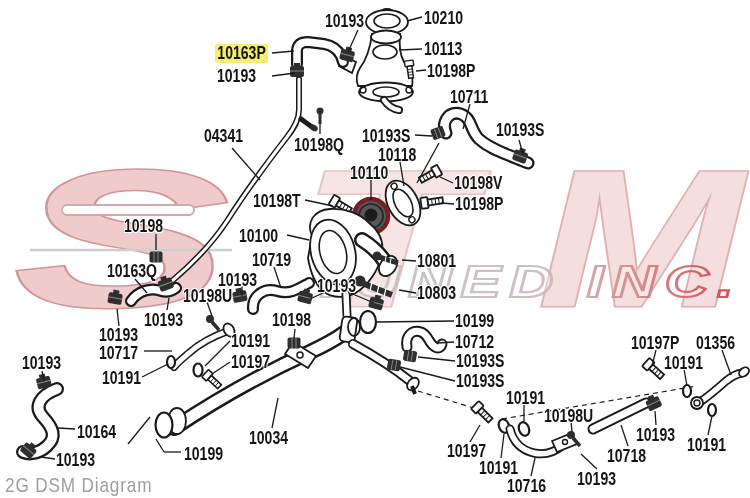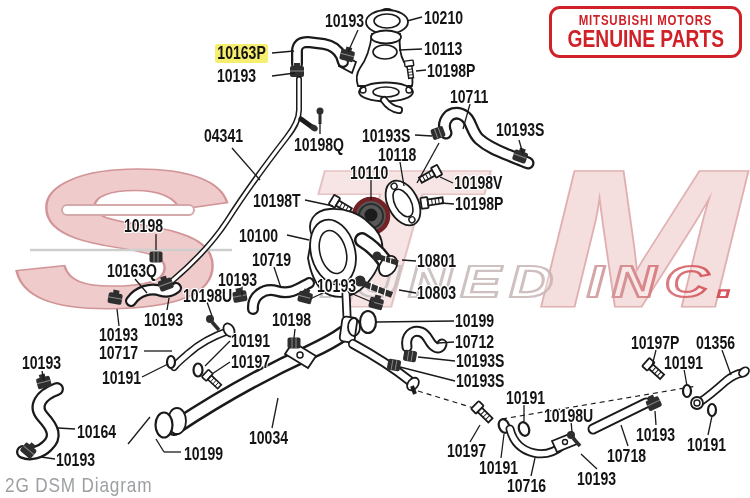--- a/index.html
+++ b/index.html
@@ -362,19 +362,15 @@
       <div class="plabel" style="left: 544px; top: 407px;">10198U</div>
       <div class="plabel" style="left: 636px; top: 426px;">10193</div>
       <div class="plabel" style="left: 687px; top: 436px;">10191</div>
       <div class="plabel" style="left: 447px; top: 442px;">10197</div>
       <div class="plabel" style="left: 479px; top: 459px;">10191</div>
       <div class="plabel" style="left: 607px; top: 447px;">10718</div>
       <div class="plabel" style="left: 507px; top: 477px;">10716</div>
       <div class="plabel" style="left: 577px; top: 470px;">10193</div>
     </div>
 
-  <div class="genuine-logo">
-    <div class="l1">MITSUBISHI MOTORS</div>
-    <div class="l2">GENUINE PARTS</div>
-  </div>
 
   <div class="caption">2G DSM Diagram</div>
 </div>
 
 </body></html>

